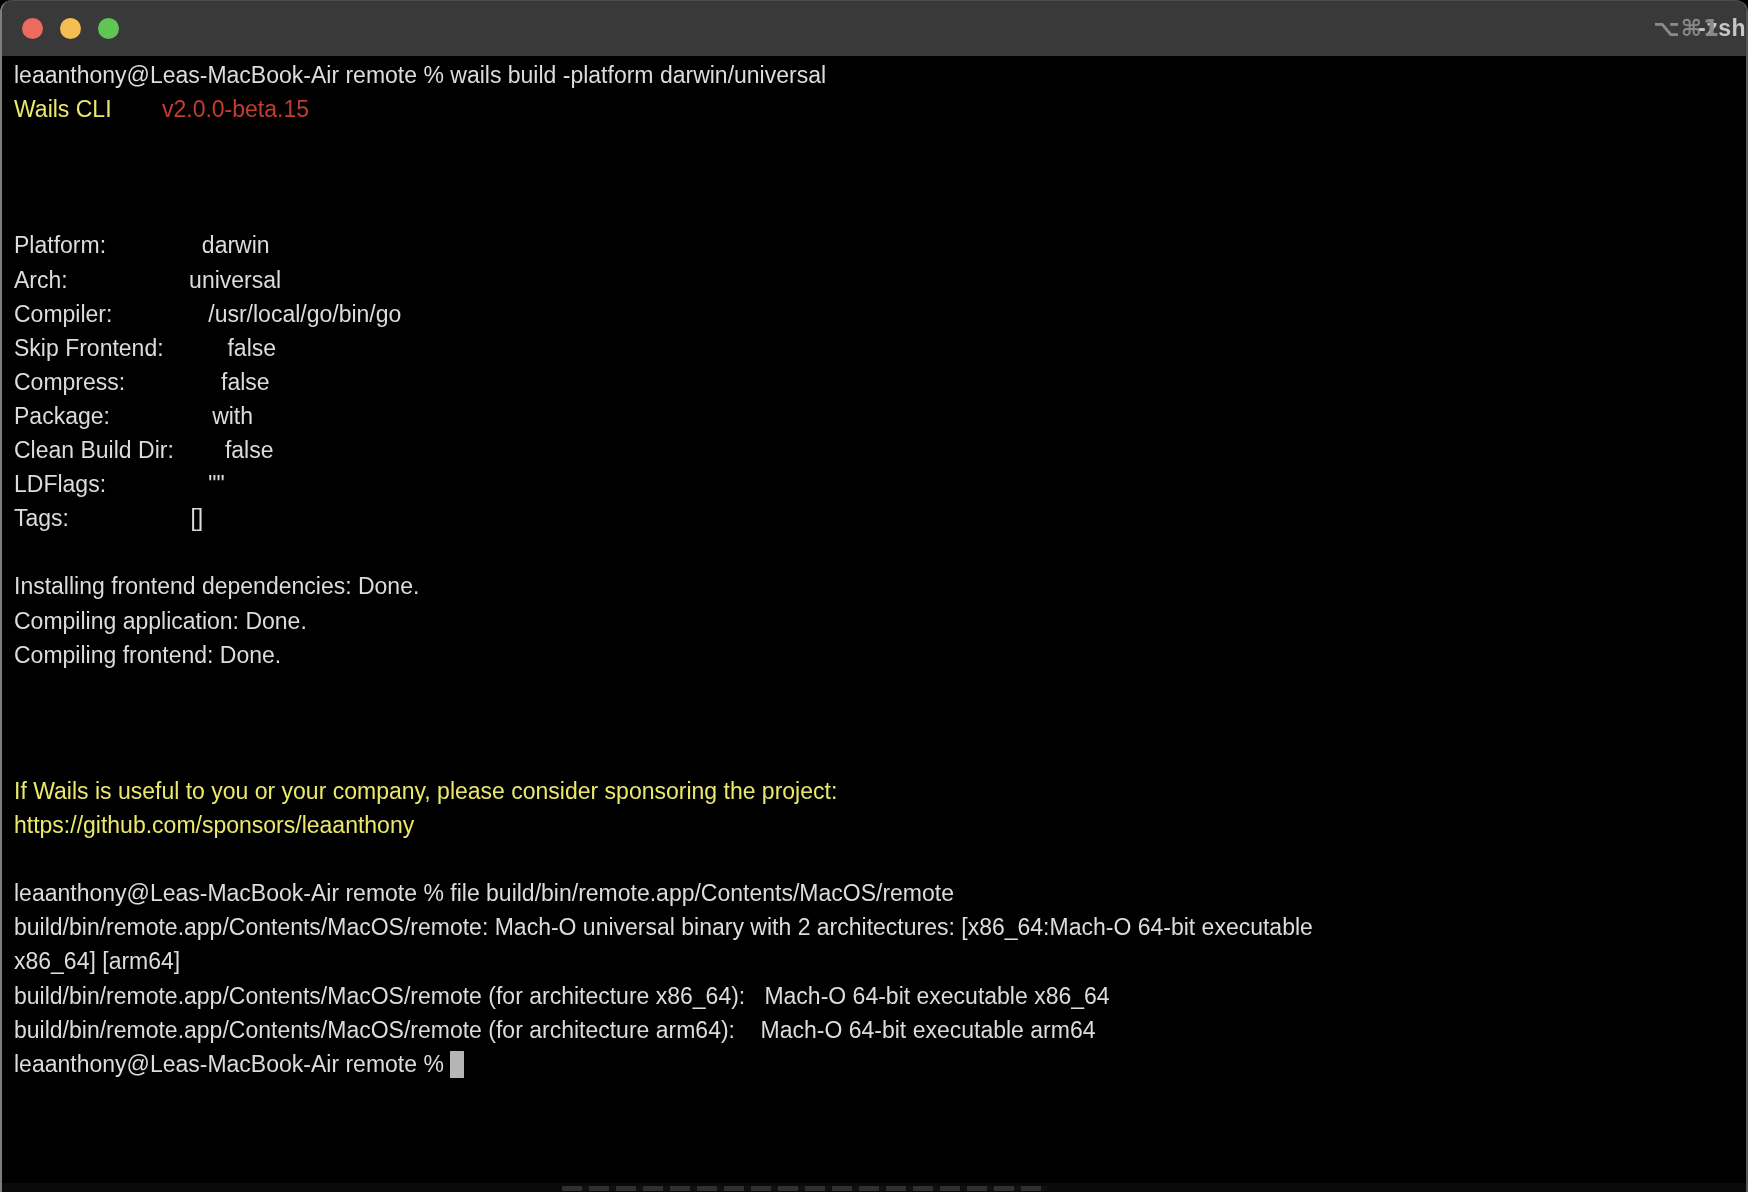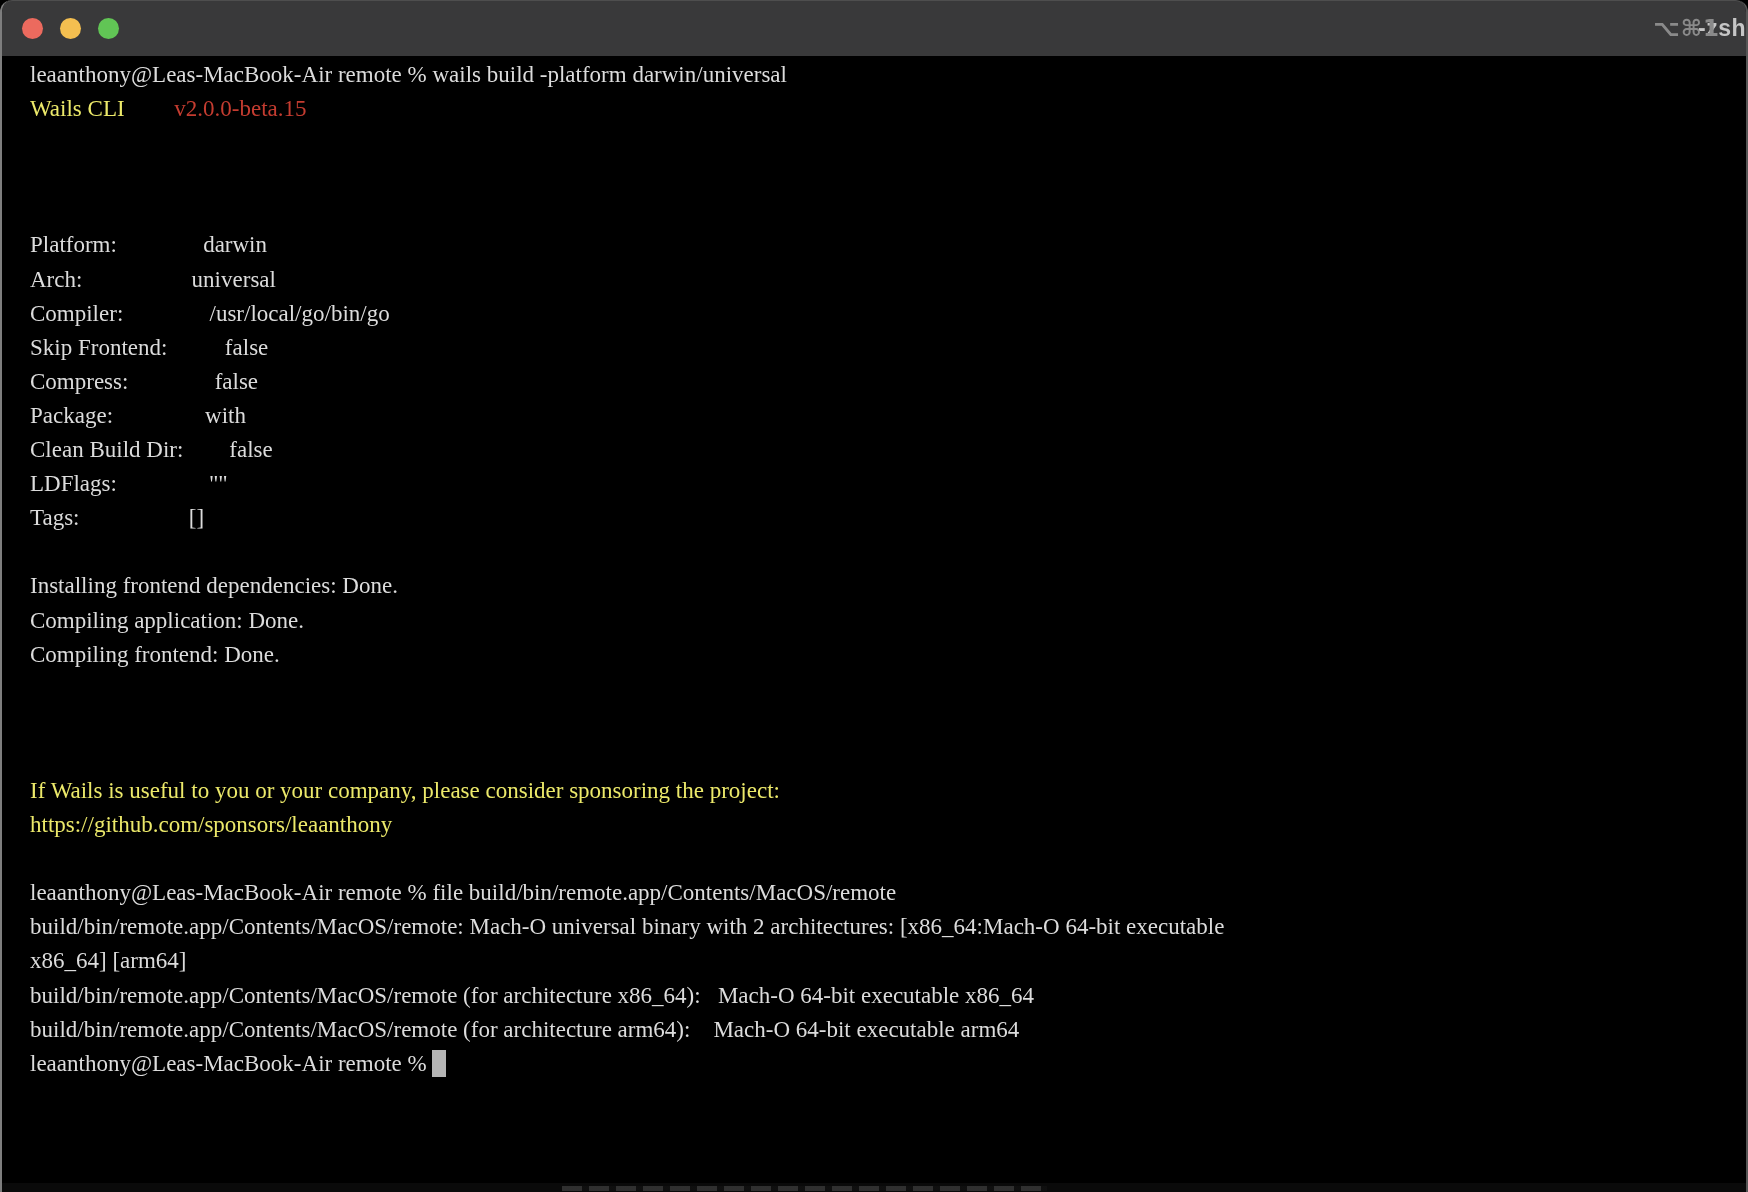--- a/index.html
+++ b/index.html
@@ -62,24 +62,24 @@
     height: 56px;
     line-height: 56px;
     color: var(--shortcut-text, #8a8a8a);
     font-family: "DejaVu Sans", sans-serif;
     font-weight: bold;
     font-size: 23px;
     letter-spacing: 1px;
   }
   .terminal {
     height: 1127px;
-    padding: 2px 12px 0 28px;
+    padding: 2px 12px 0 12px;
     box-sizing: border-box;
     background: var(--terminal-bg, #000);
-    font-family: Liberation Serif, serif;
+    font-family: Liberation Sans, sans-serif;
     font-size: 23px;
     overflow: hidden;
   }
   .term-line {
     height: 34.1px;
     line-height: 34.1px;
     white-space: pre;
   }
   .c-default { color: var(--fg, #dcdcdc); }
   .c-yellow  { color: var(--yellow, #ece96a); }

